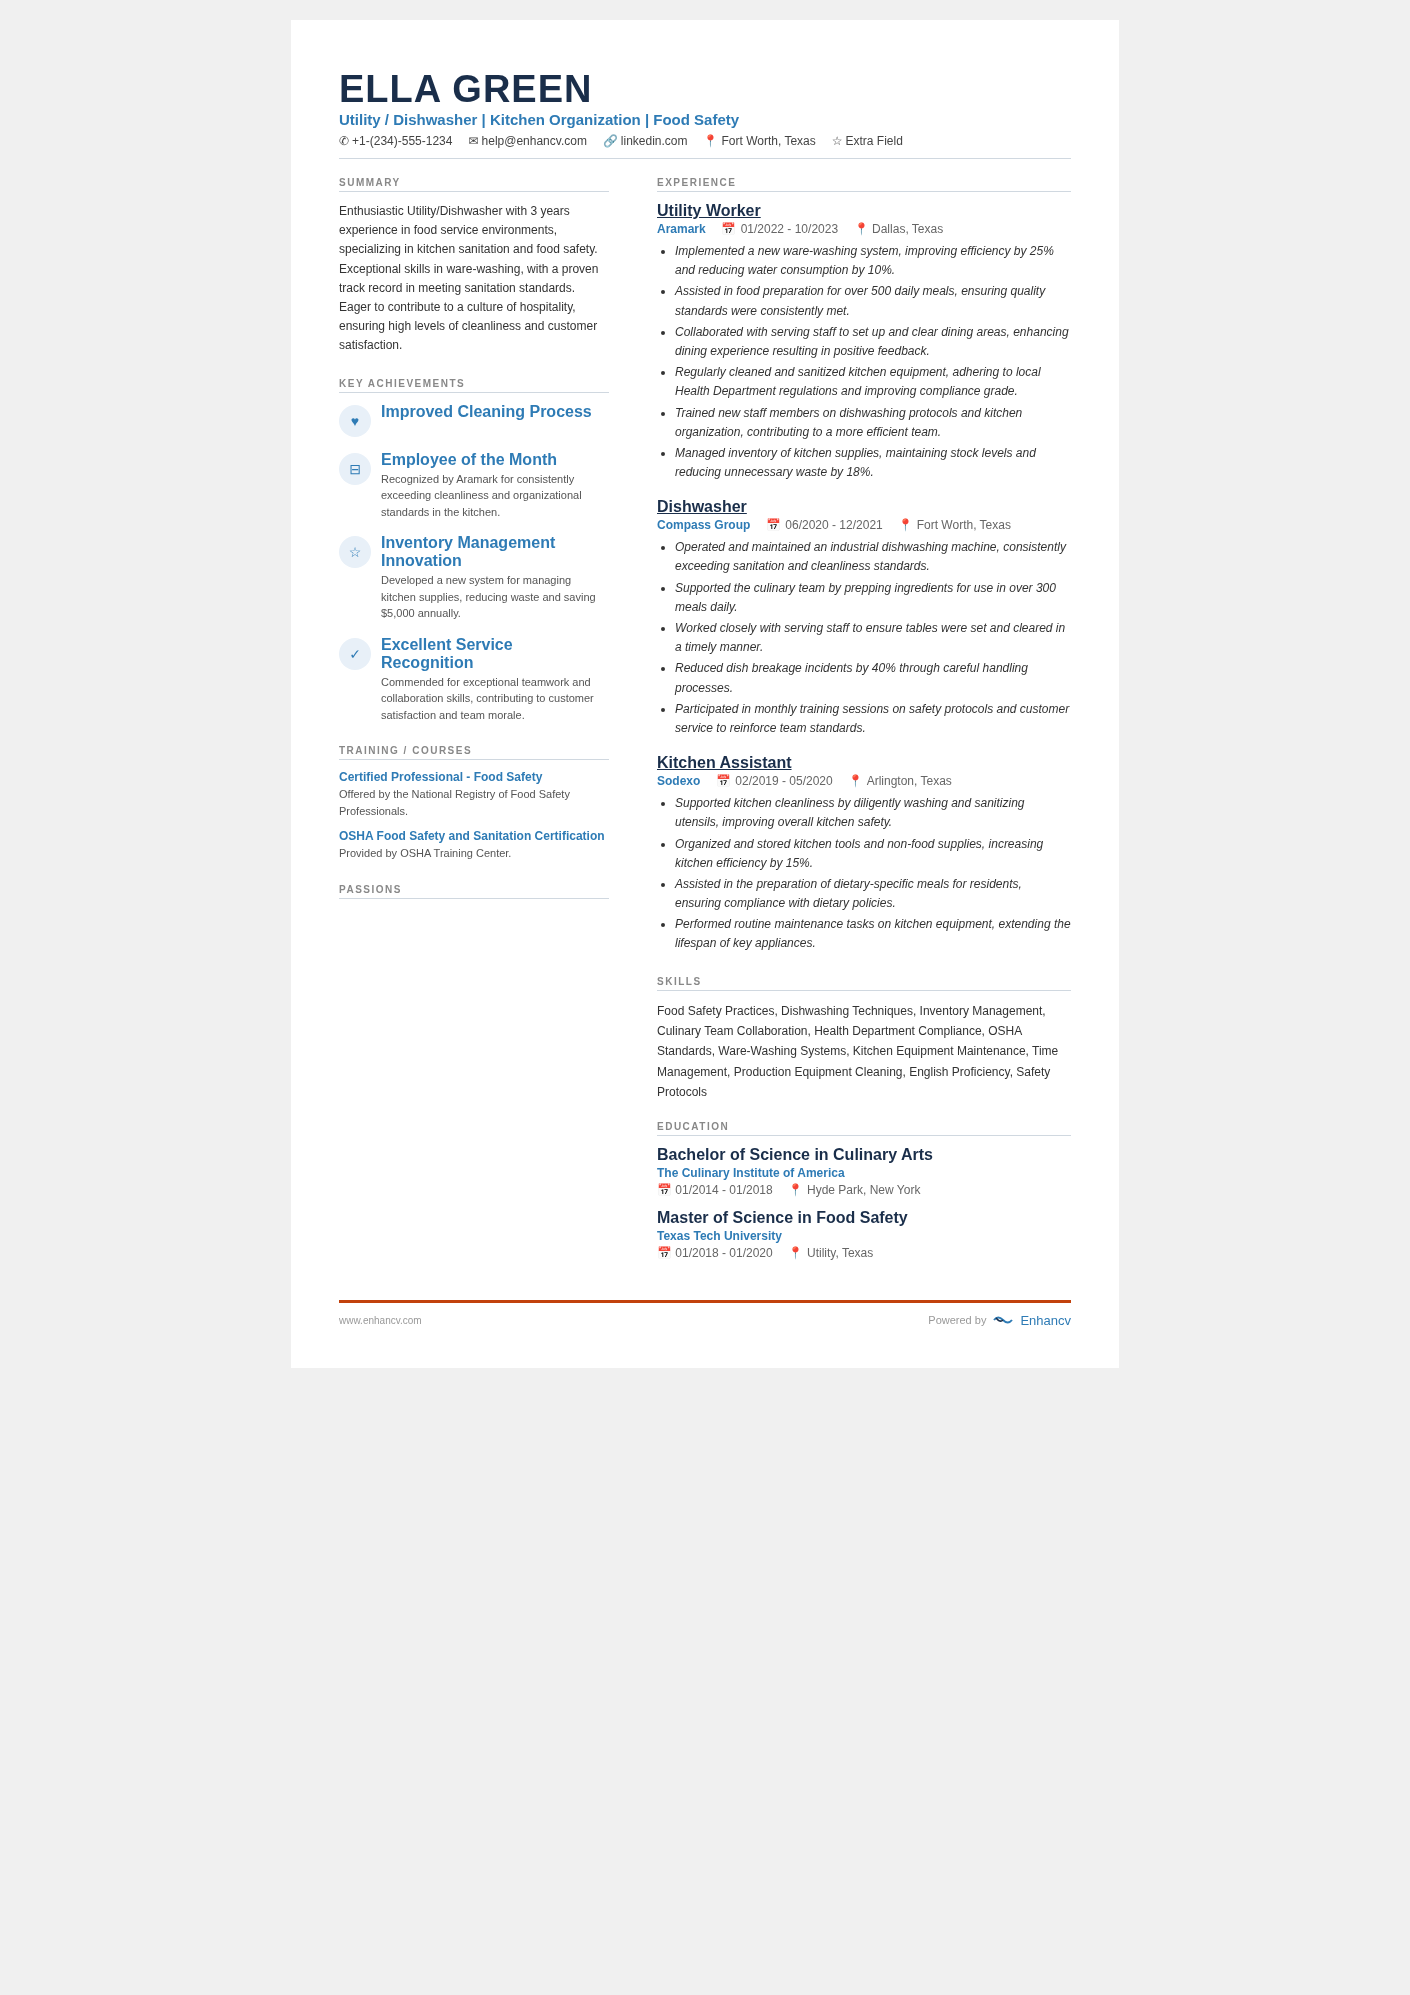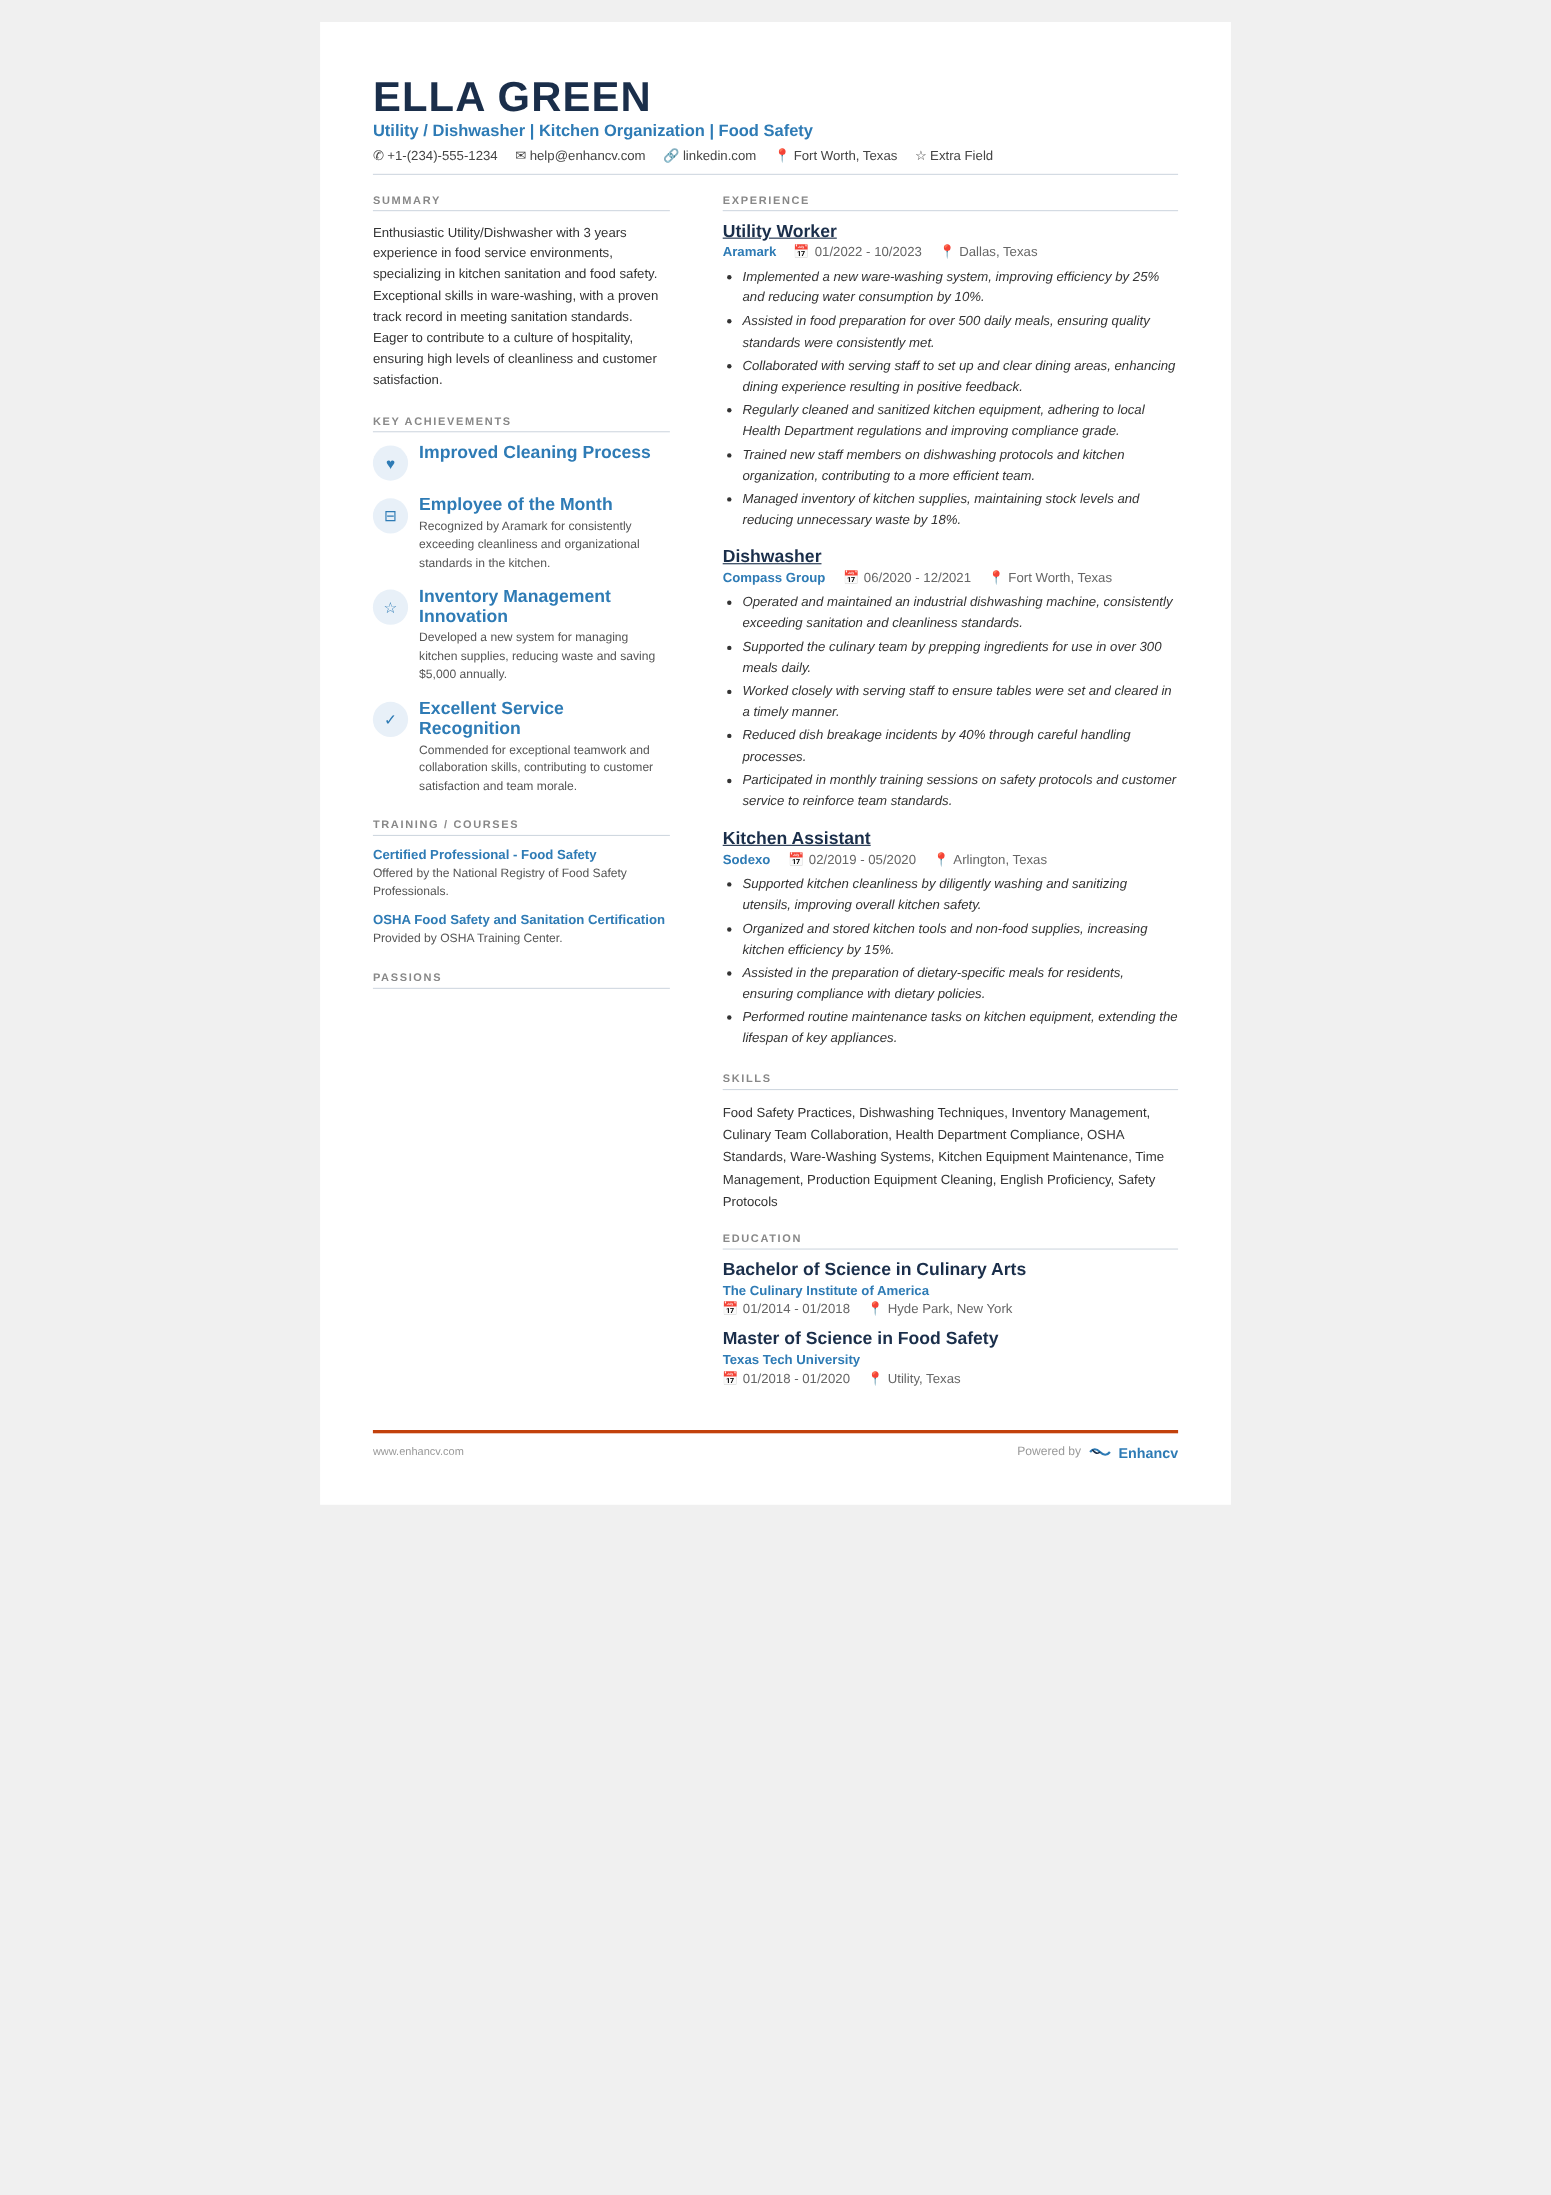--- a/index.html
+++ b/index.html
@@ -228,21 +228,21 @@
     .footer-right {
       display: flex;
       align-items: center;
       gap: 6px;
       font-size: 11px;
       color: #999;
     }
     .footer-logo {
       font-size: 13px;
       color: #2e7bb5;
-      font-weight: 700;
+      font-weight: 400;
     }
     .right-section-first .section-label { margin-top: 0; }
   </style>
 </head>
 <body>
 
 <div class="page">
 
   <div class="header">
     <div class="header-name">ELLA GREEN</div>

